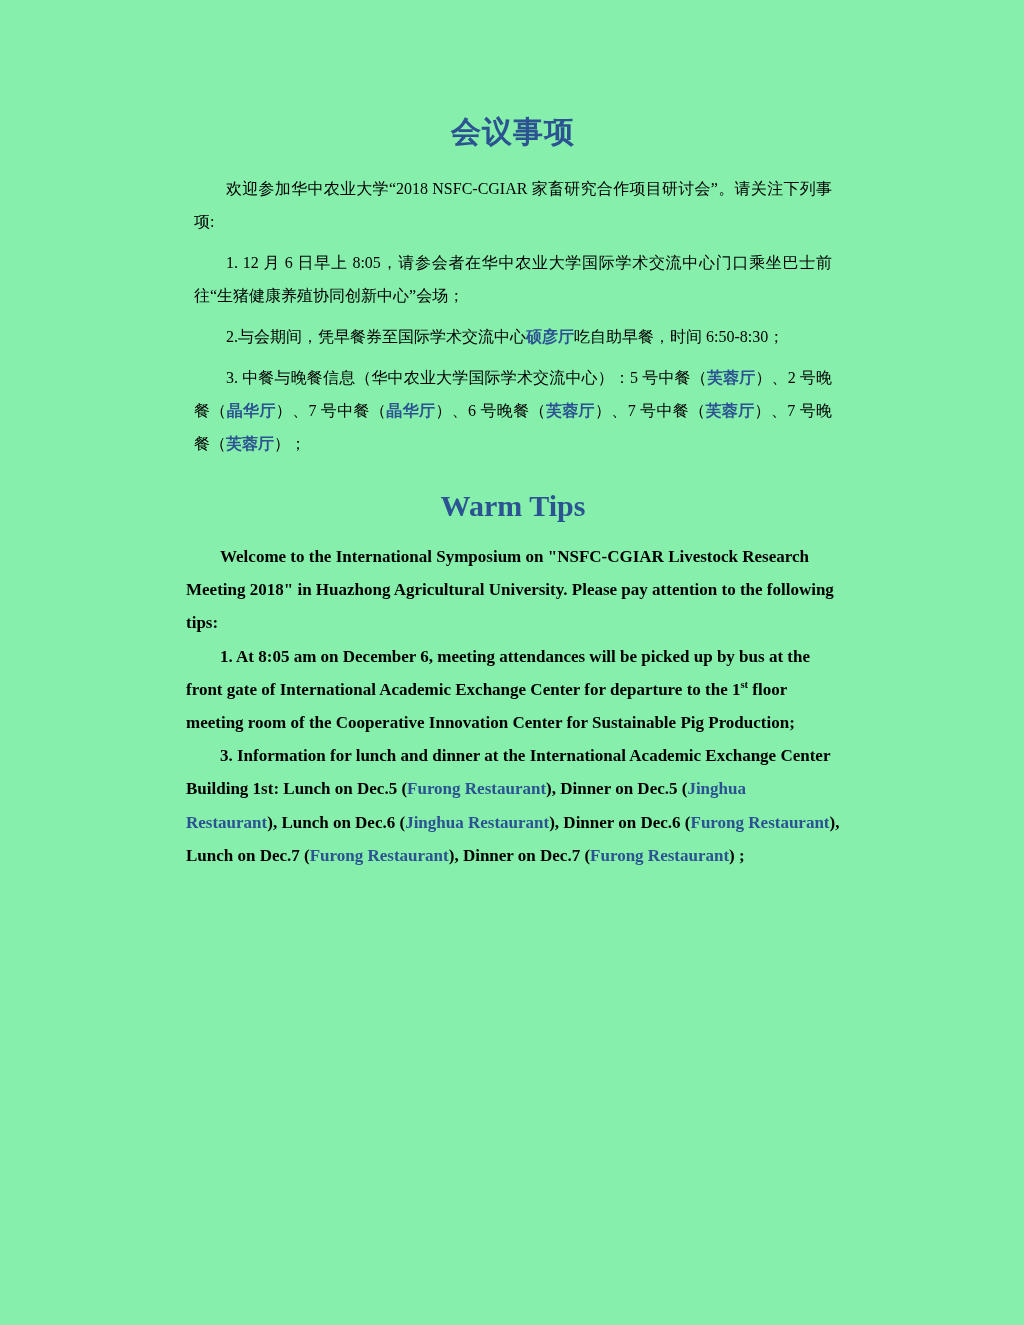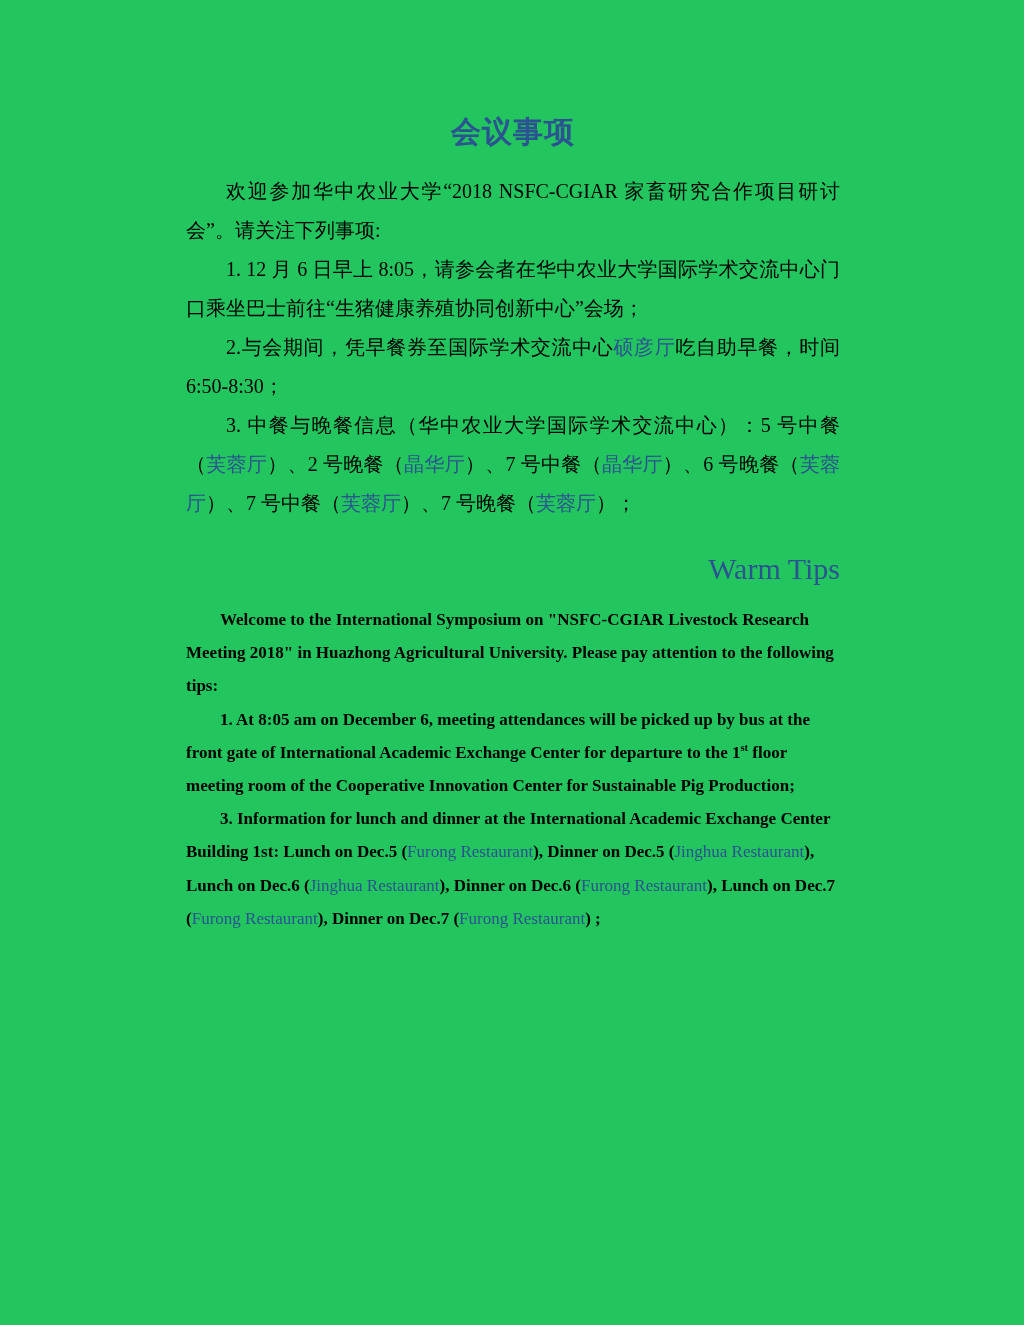--- a/index.html
+++ b/index.html
@@ -11,60 +11,60 @@
     width: 1024px;
     height: 1325px;
     overflow: hidden;
     font-family: "Liberation Serif", "DejaVu Serif", serif;
   }
   .page {
     box-sizing: border-box;
     width: 1024px;
     height: 1325px;
     padding: 112px 184px 0 186px;
-    background: #22c55e;
+    background: #86efac;
   }
   .doc-title-zh {
     margin: 0 0 20px 0;
     text-align: center;
     font-size: 30px;
     font-weight: bold;
     color: #2B5291;
     line-height: 40px;
     letter-spacing: 1px;
   }
   .doc-title-en {
     margin: 26px 0 14px 0;
-    text-align: right;
+    text-align: center;
     font-size: 30px;
-    font-weight: normal;
+    font-weight: bold;
     color: #2B5291;
     line-height: 40px;
   }
   .section-zh .para {
-    margin: 0;
-    font-size: 20px;
-    line-height: 39px;
+    margin: 8px;
+    font-size: 16px;
+    line-height: 33px;
     color: #000000;
     text-align: justify;
     text-indent: 2em;
     font-weight: normal;
   }
   .section-en .para {
     margin: 0;
     font-size: 17px;
     line-height: 33.2px;
     color: #000000;
     text-align: left;
     text-indent: 2em;
     font-weight: bold;
   }
   .blue {
     color: #2B5291;
-    font-weight: normal;
+    font-weight: bold;
   }
   sup {
     font-size: 0.62em;
     line-height: 0;
     margin-top: 12px;
   }
 </style>
 </head>
 <body>
 

